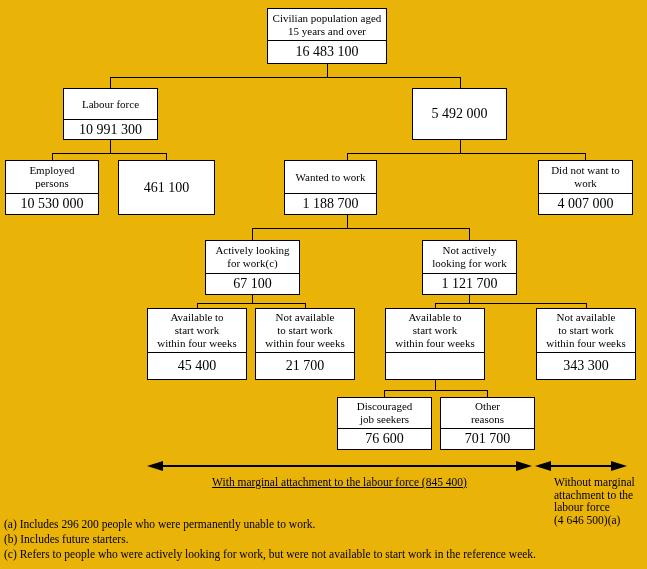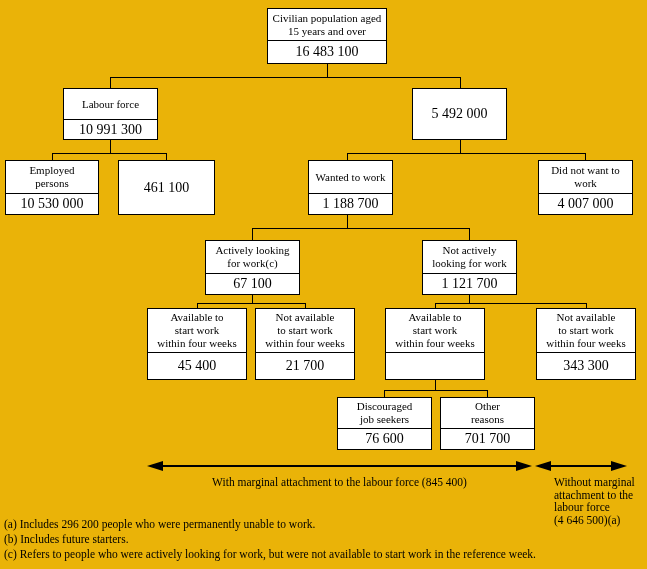--- a/index.html
+++ b/index.html
@@ -9,21 +9,21 @@
   .nlabel{border-bottom:1px solid #000;display:flex;align-items:center;justify-content:center;
           text-align:center;white-space:pre-line;line-height:13px;font-size:11px;padding:0 1px;box-sizing:border-box;}
   .nvalue{flex:1;display:flex;align-items:center;justify-content:center;font-size:14px;}
   .vl{position:absolute;width:1px;background:#000;}
   .hl{position:absolute;height:1px;background:#000;}
   .arrow{position:absolute;display:flex;align-items:center;height:11px;}
   .aline{flex:1;height:2px;background:#000;}
   .ah{width:0;height:0;border-top:5px solid transparent;border-bottom:5px solid transparent;}
   .ah-l{border-right:16px solid #000;}
   .ah-r{border-left:16px solid #000;}
-  .atext{position:absolute;text-align:center;font-size:11.5px;}
+  .atext{position:absolute;text-align:center;font-size:11.5px;text-decoration:underline;}
   .wotext{position:absolute;white-space:pre-line;line-height:12.5px;font-size:11.5px;margin-left:16px;}
   .footnotes{position:absolute;left:4px;top:517px;font-size:11.5px;}
   .fline{line-height:15px;}
 </style>
 </head>
 <body>
 
 <div class="canvas">
 
   <div class="node" style="left:267px;top:8px;width:120px;height:56px">
@@ -56,21 +56,21 @@
   <div class="vl" style="left:585px;top:153px;height:7px"></div>
 
   <div class="node" style="left:5px;top:160px;width:94px;height:55px">
     <div class="nlabel" style="height:33px">Employed
 persons</div>
     <div class="nvalue">10 530 000</div>
   </div>
   <div class="node" style="left:118px;top:160px;width:97px;height:55px">
     <div class="nvalue">461 100</div>
   </div>
-  <div class="node" style="left:308px;top:160px;width:85px;height:55px">
+  <div class="node" style="left:284px;top:160px;width:93px;height:55px">
     <div class="nlabel" style="height:33px">Wanted to work</div>
     <div class="nvalue">1 188 700</div>
   </div>
   <div class="node" style="left:538px;top:160px;width:95px;height:55px">
     <div class="nlabel" style="height:33px">Did not want to
 work</div>
     <div class="nvalue">4 007 000</div>
   </div>
 
   <div class="vl" style="left:347px;top:215px;height:13px"></div>

